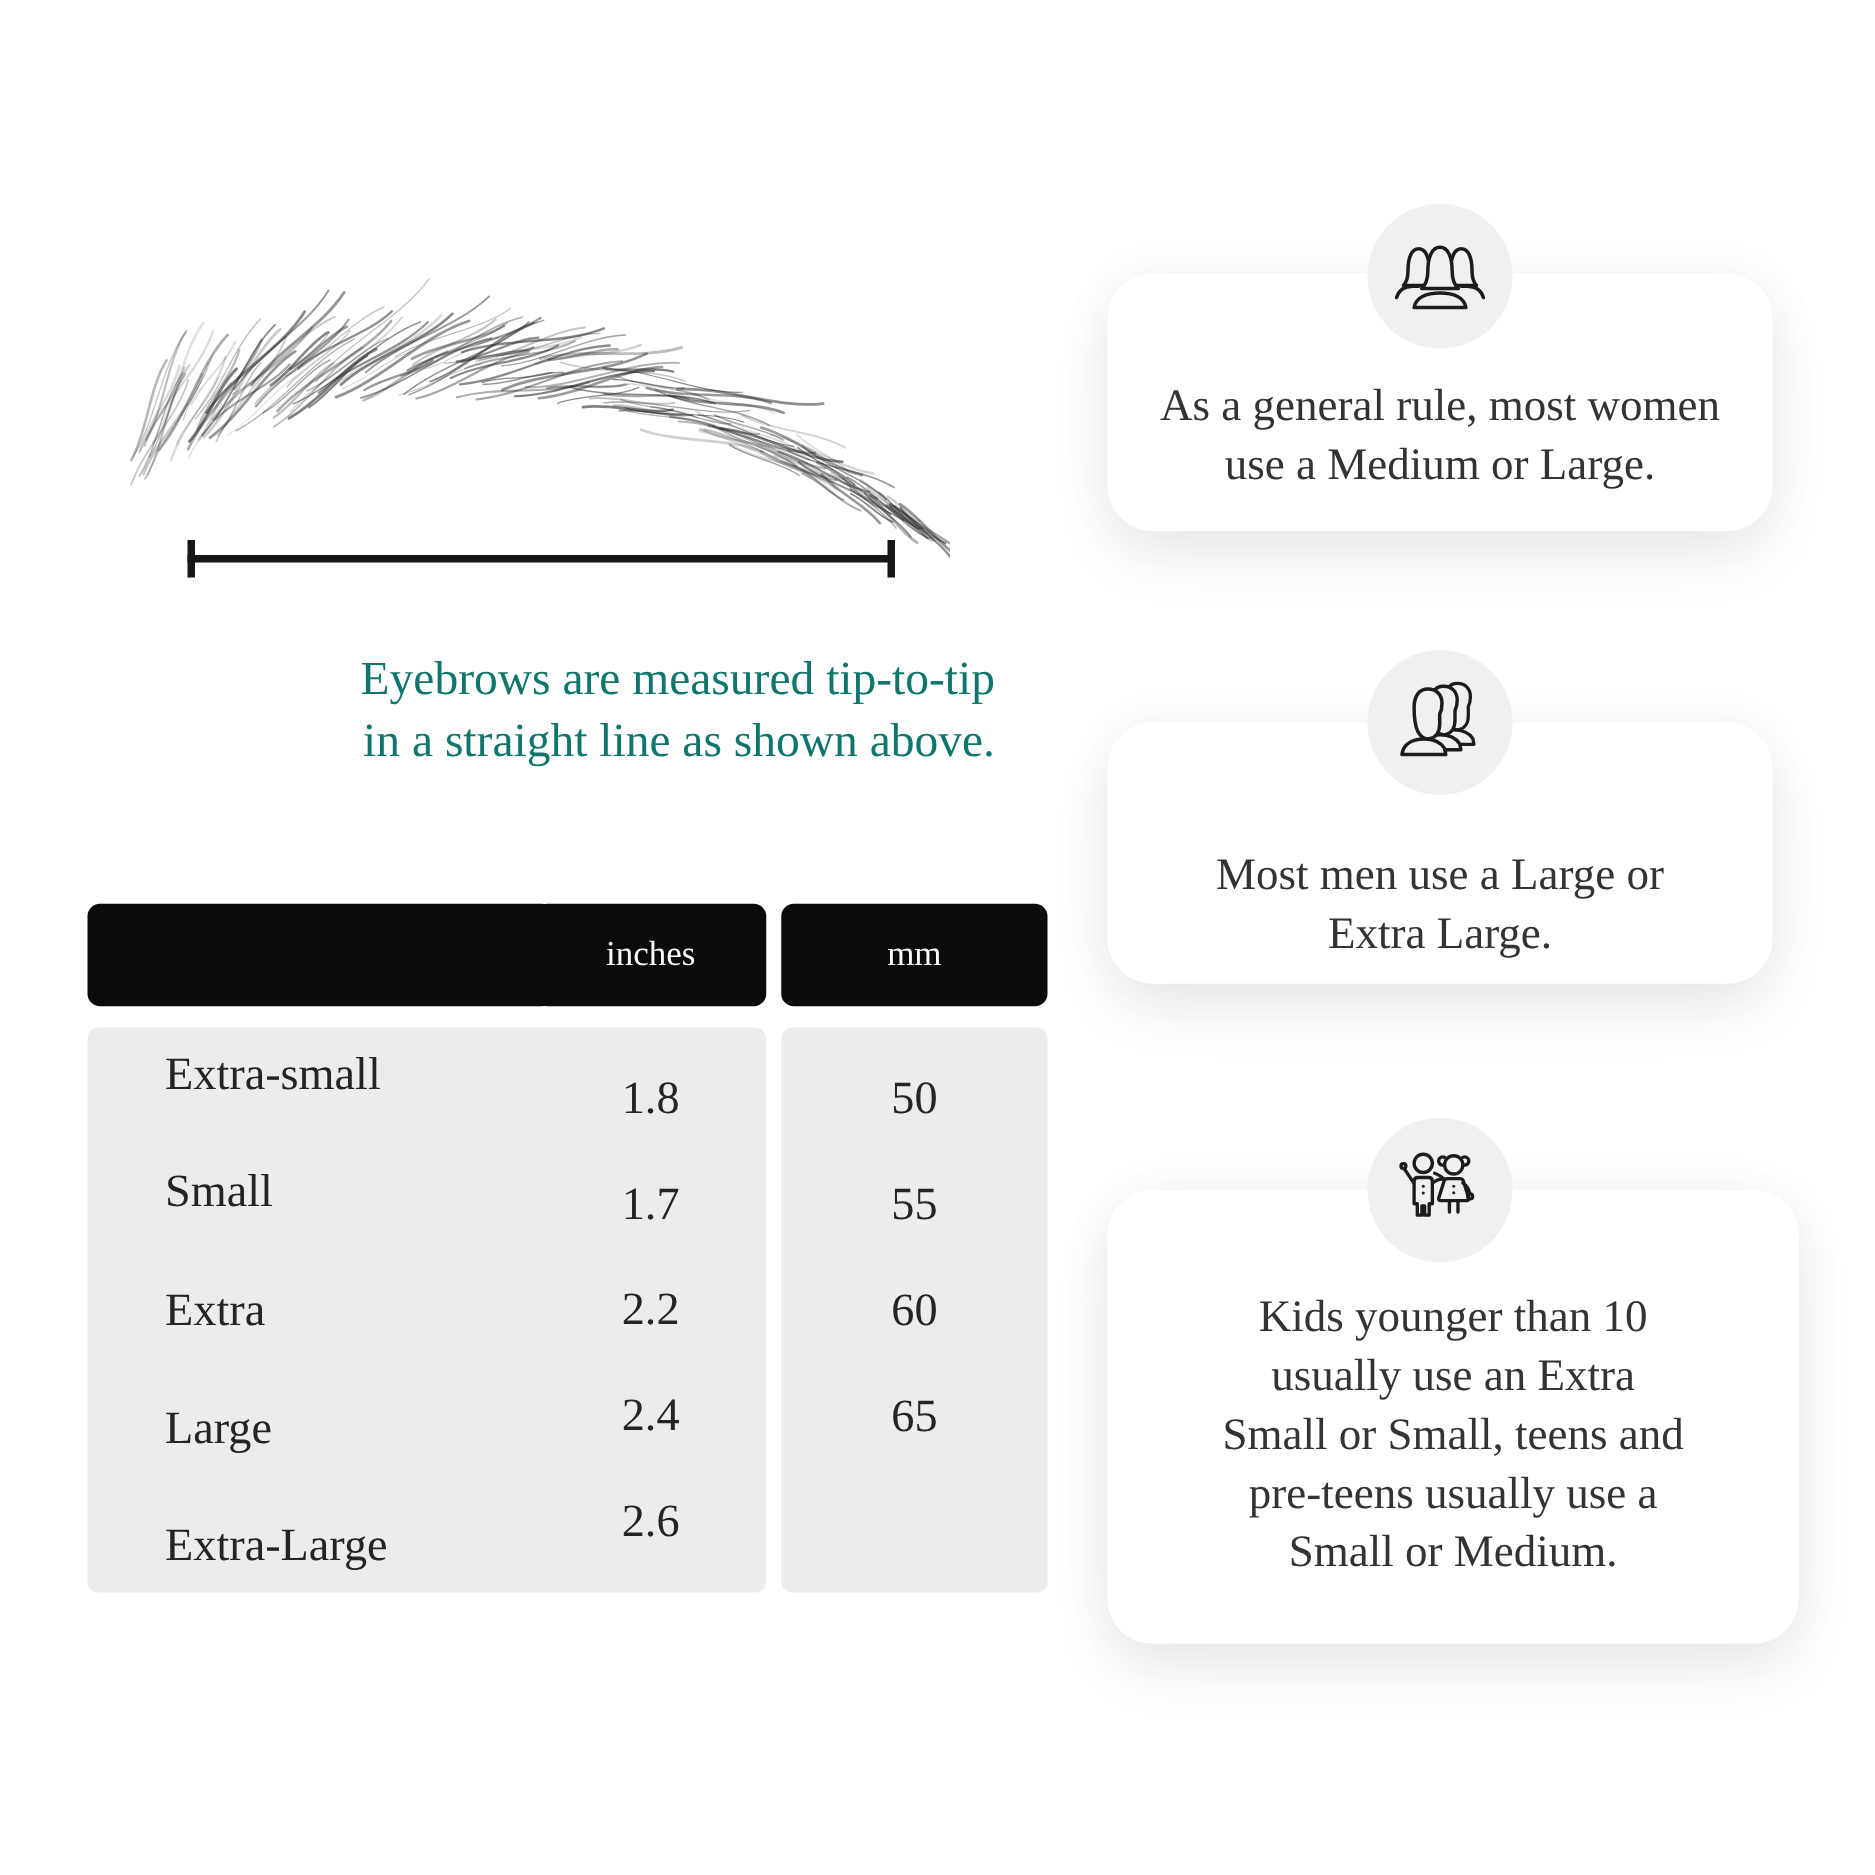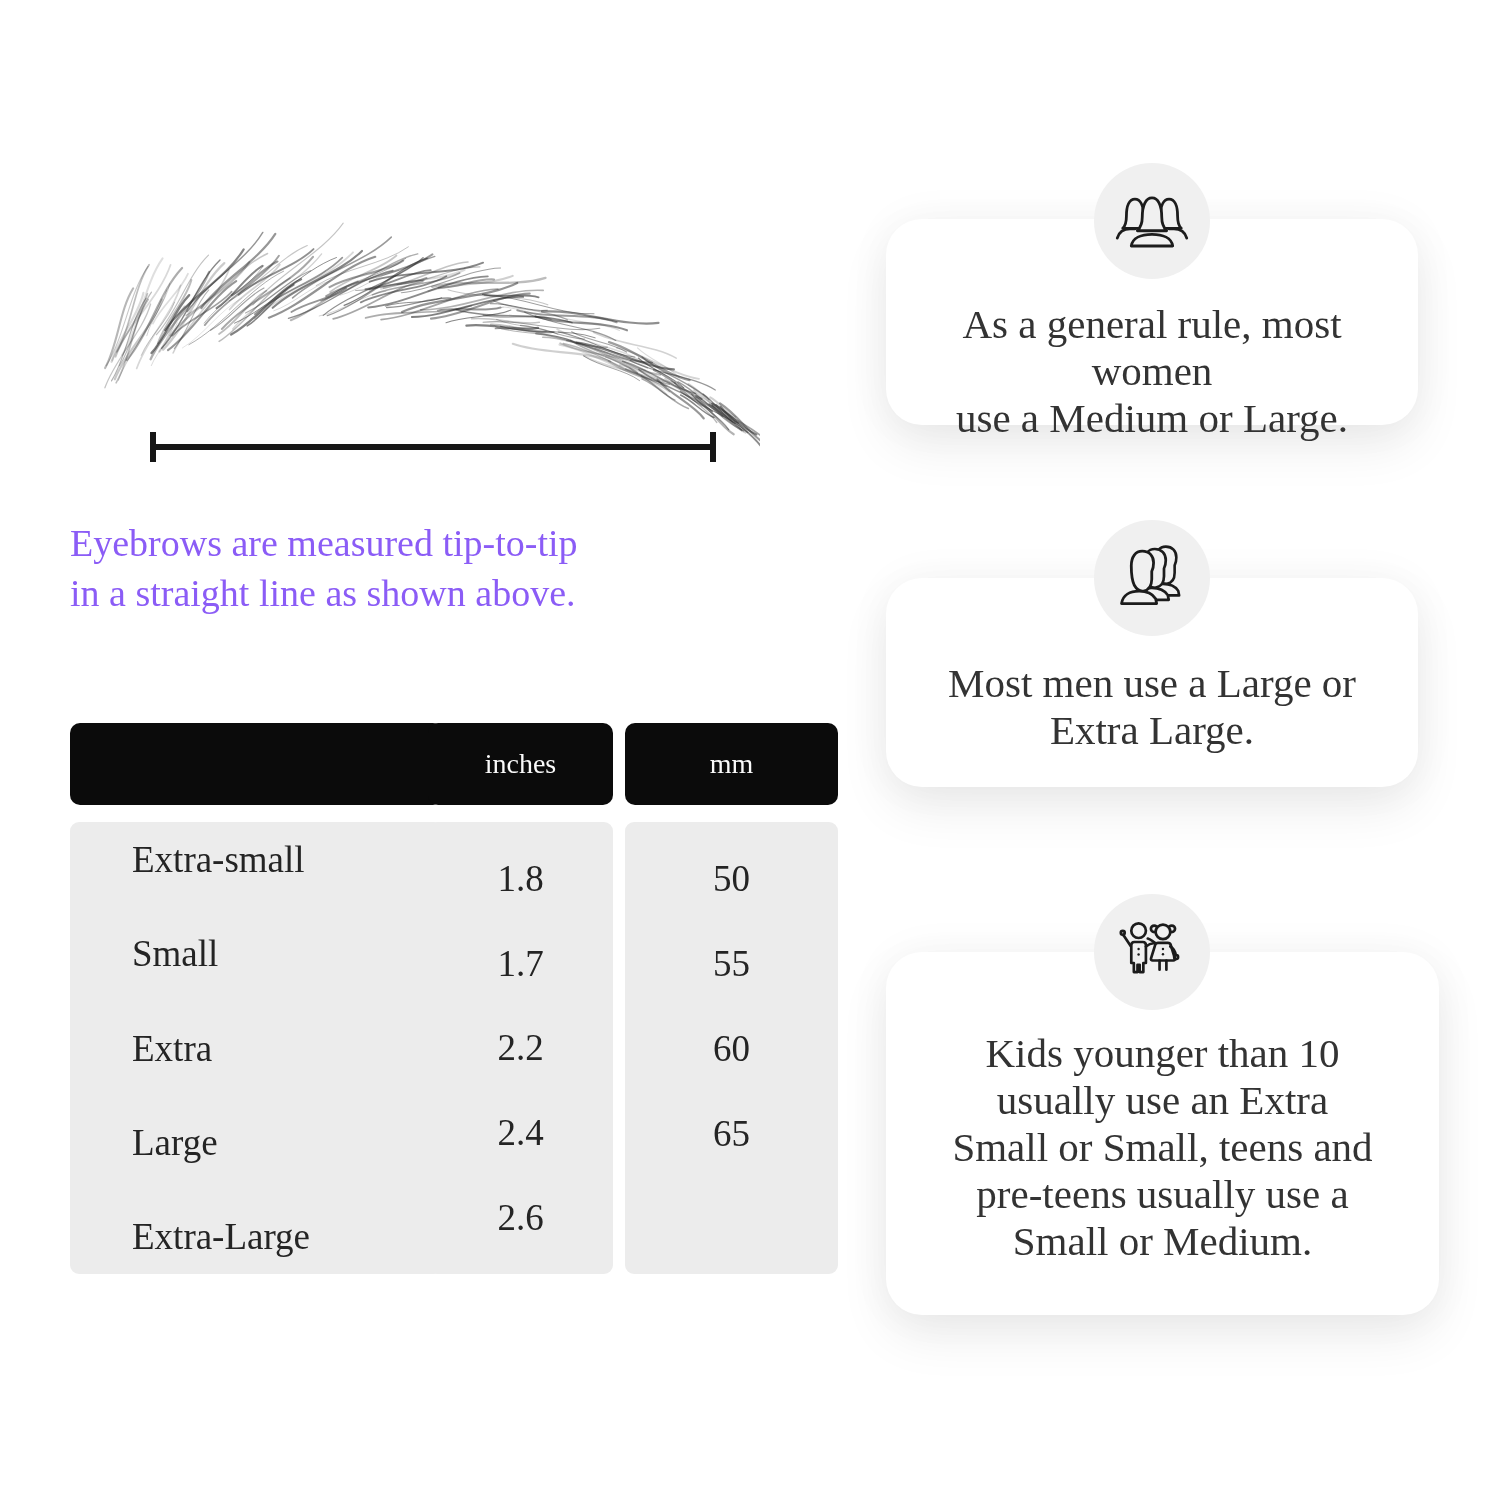--- a/index.html
+++ b/index.html
@@ -7,44 +7,44 @@
     position:relative;width:1500px;height:1500px;background:#ffffff;overflow:hidden;
     font-family:"Liberation Serif","DejaVu Serif",serif;color:#2b2b2b;
   }
   
   #brow{position:absolute;left:60px;top:195px;width:700px;height:265px;}
   .measure-line{position:absolute;left:150px;top:444px;width:566px;height:6px;background:#161616;}
   .measure-line::before,.measure-line::after{
     content:"";position:absolute;top:-12px;width:6px;height:30px;background:#161616;}
   .measure-line::before{left:0;}
   .measure-line::after{right:0;}
-  .caption{position:absolute;left:70px;top:518px;width:726px;text-align:left;
-    font-size:38px;line-height:50px;color:#8b5cf6;}
+  .caption{position:absolute;left:70px;top:518px;width:726px;text-align:right;
+    font-size:38px;line-height:50px;color:#0f766e;}
   
   .th,.tcol{position:absolute;box-sizing:border-box;}
   .c1{left:70px;width:373px;gap:48px;}
   .c2{left:428px;width:185px;}
   .c3{left:625px;width:213px;}
   .th{top:723px;height:82px;background:#0b0b0b;border-radius:10px;color:#fafafa;
     display:flex;align-items:center;justify-content:center;font-size:28px;}
   .tcol{top:822px;height:452px;background:#ececec;border-radius:9px;
     display:flex;flex-direction:column;padding:14px 0;}
   .cell{height:85px;display:flex;align-items:center;justify-content:center;
     font-size:37px;color:#242424;}
   .tcol.c1 .cell{justify-content:flex-start;padding-left:62px;}
   
   .card{position:absolute;left:886px;width:532px;background:#ffffff;border-radius:36px;
     box-shadow:0 22px 50px rgba(0,0,0,0.075),0 0 45px rgba(0,0,0,0.045);}
   #card-women{top:219px;height:206px;}
   #card-men{top:578px;height:209px;}
   #card-kids{top:952px;height:363px;padding-left:21px;}
   .card-text{position:absolute;left:22px;right:22px;text-align:center;
-    font-size:41px;line-height:47px;color:#333333;}
+    font-size:36px;line-height:47px;color:#333333;}
   #card-women .card-text{top:82px;}
-  #card-men .card-text{top:82px;}
+  #card-men .card-text{top:98px;}
   #card-kids .card-text{top:78px;}
   .icon-circle{position:absolute;left:1094px;width:116px;height:116px;border-radius:50%;
     background:#f0f0f0;display:flex;align-items:center;justify-content:center;}
   #circle-women{top:163px;}
   #circle-men{top:520px;}
   #circle-kids{top:894px;}
   .icon{width:78px;height:78px;display:block;}
 </style>
 </head>
 <body>

